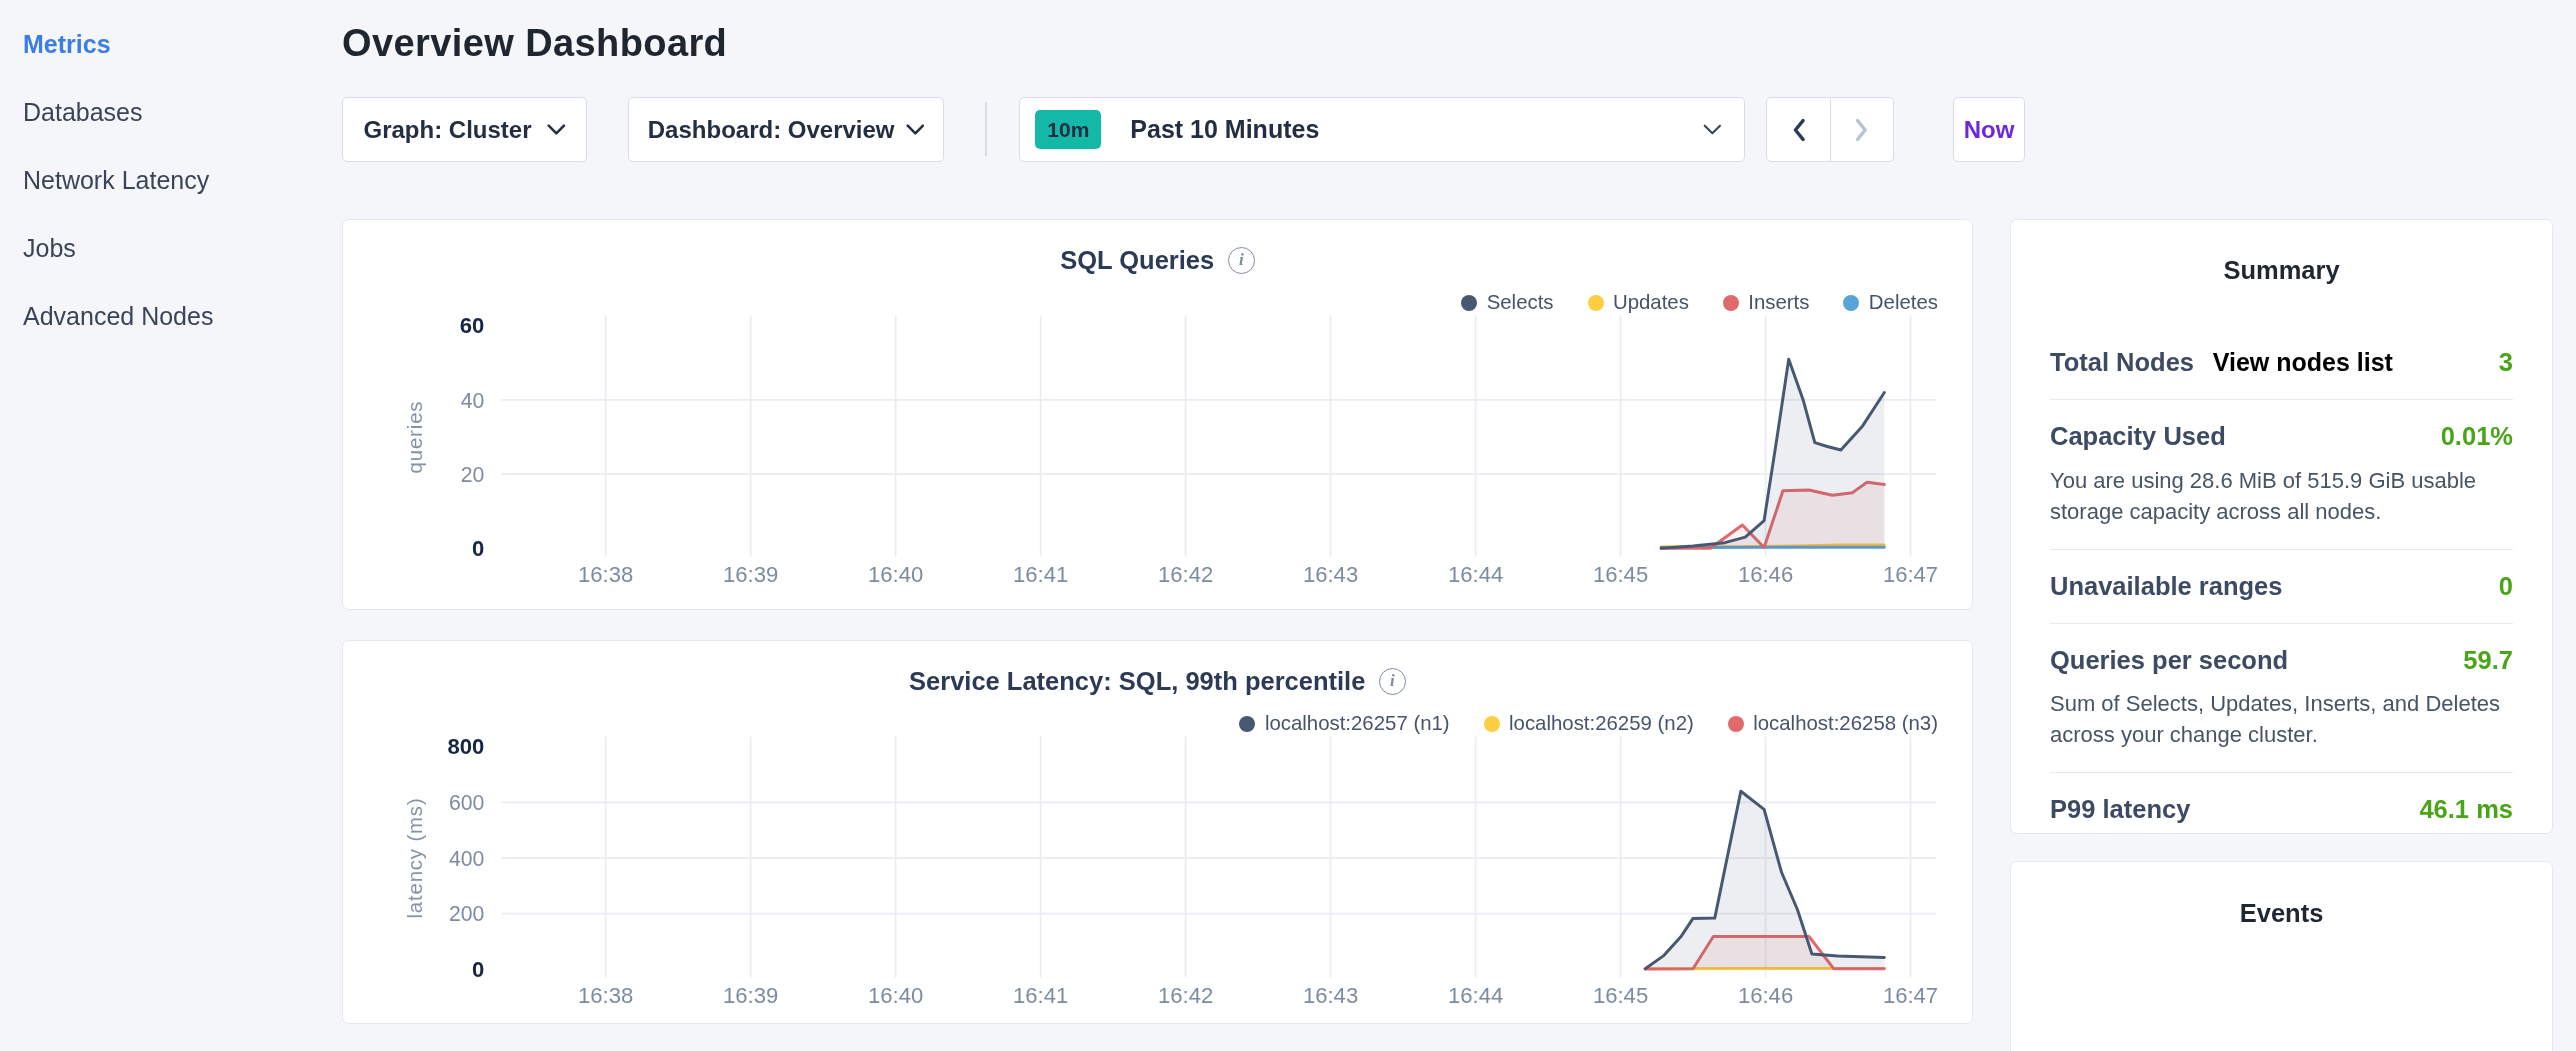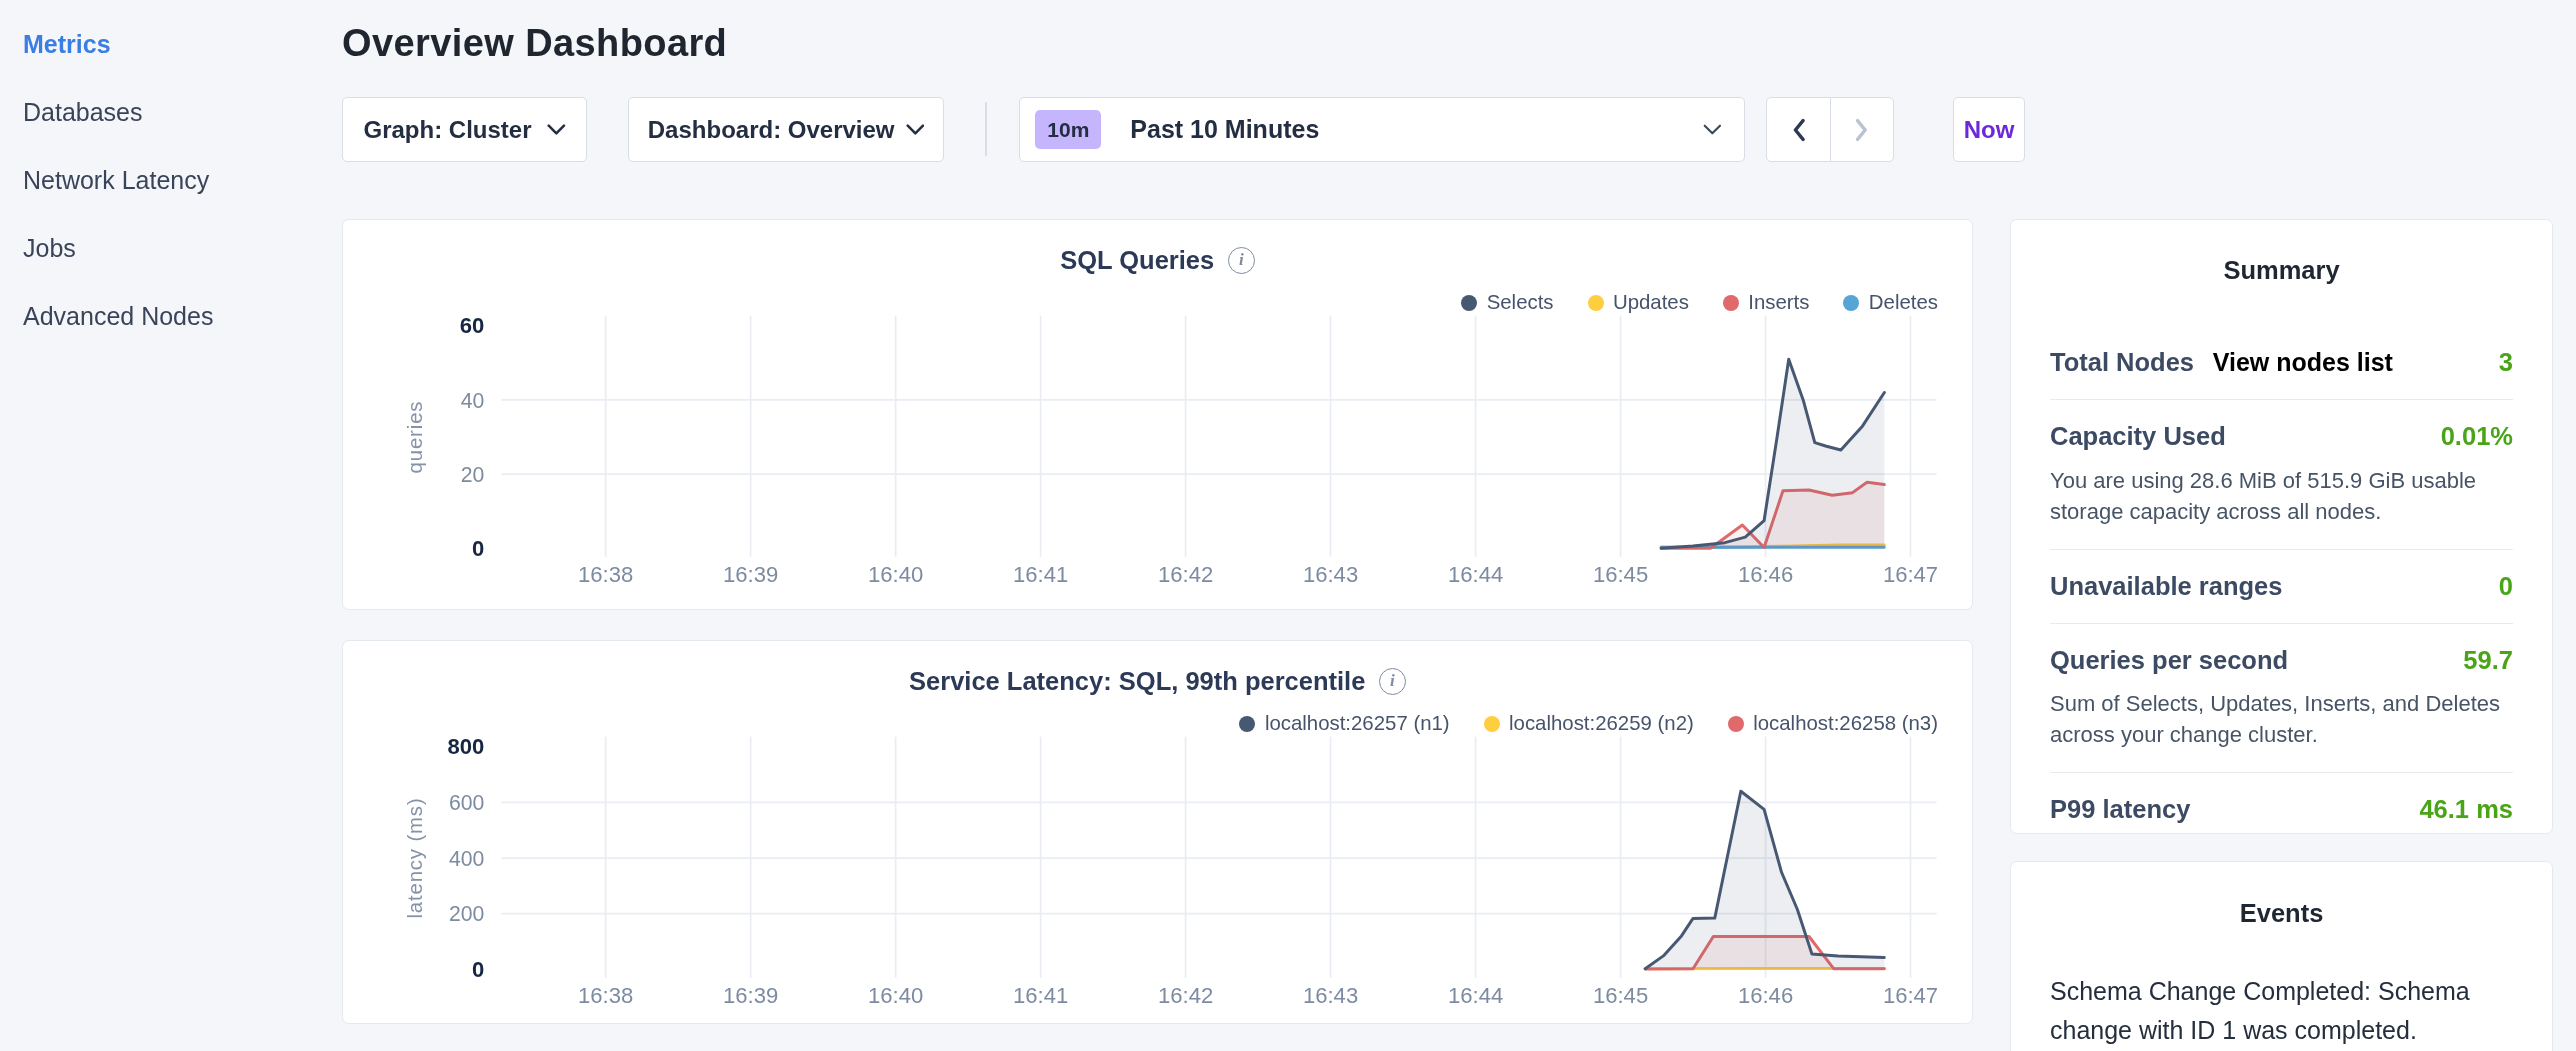--- a/index.html
+++ b/index.html
@@ -27,21 +27,21 @@
     display:flex; align-items:center; justify-content:center;
     font-size:24px; font-weight:bold; color:#242e42; cursor:pointer;
   }
   .dd-graph { left:0; width:245px; gap:15.3px; }
   .dd-dash  { left:286px; width:316px; gap:11px; }
   .chev { width:18.7px; height:11px; flex:0 0 auto; }
   .chev polyline { fill:none; stroke:#242e42; stroke-width:3; stroke-linecap:round; stroke-linejoin:round; }
   .vdivider { position:absolute; left:643px; top:5.1px; height:54px; width:1.7px; background:#d8dde6; }
   .time-picker { left:677px; width:726px; justify-content:flex-start; padding:0 22px 0 15.3px; }
   .tp-badge {
-    background:#c4b5fd; border-radius:5.1px; padding:7.7px 12px;
+    background:#14b8a6; border-radius:5.1px; padding:7.7px 12px;
     font-size:21px; font-weight:bold; color:#242e42; margin-right:29px;
   }
   .tp-label { flex:1; text-align:left; font-size:25px; }
   .tp-chev polyline { stroke-width:2.5; stroke:#3c475c; }
   .pager { left:1424px; width:128px; padding:0; overflow:hidden; }
   .pager-half { width:50%; height:100%; display:flex; align-items:center; justify-content:center; }
   .pager-half + .pager-half { border-left:1.7px solid #d8dde6; }
   .pchev { width:13.6px; height:24px; }
   .pchev polyline { fill:none; stroke-width:4; stroke-linecap:round; stroke-linejoin:round; }
   .pchev.on  polyline { stroke:#2c3a52; }
@@ -272,19 +272,15 @@
         <div class="sum-line">
           <span class="sum-label">P99 latency</span>
           <span class="sum-value">46.1 ms</span>
         </div>
       </div>
     </div>
   </section>
 
   <section class="panel events-panel">
     <div class="panel-header">Events</div>
-    <div class="event-item">
-      <div class="event-msg">Schema Change Completed: Schema change with ID 1 was completed.</div>
-
-    </div>
   </section>
 </aside>
 
 
 </body></html>

